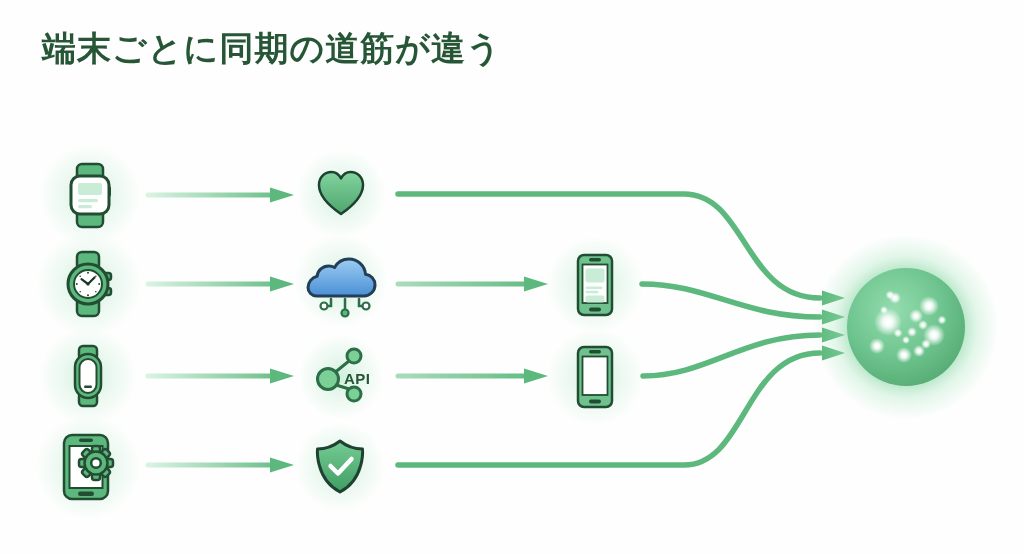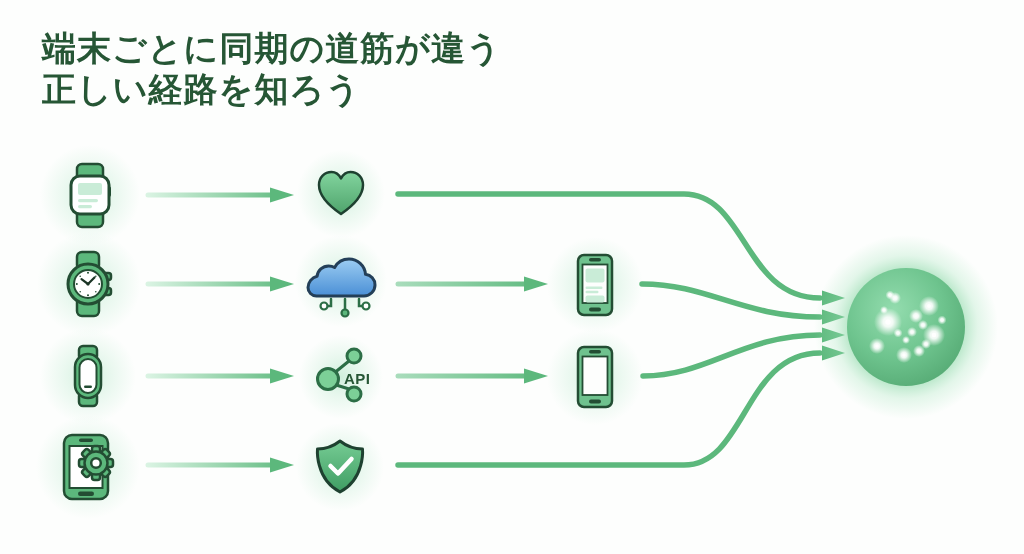--- a/index.html
+++ b/index.html
@@ -4,39 +4,38 @@
 <style>
   html,body{margin:0;padding:0;background:#fff;}
   .stage{
     position:relative;width:1024px;height:554px;overflow:hidden;
     background:#fdfefd;
     font-family:"Liberation Sans","DejaVu Sans",sans-serif;
   }
   .title{
     position:absolute;left:42px;top:28px;
     color:var(--title-text,#265635);
-    font-weight:800;font-size:34px;line-height:41px;letter-spacing:1px;
+    font-weight:800;font-size:34px;line-height:41px;letter-spacing:1px;text-align:right;
   }
   .diagram{position:absolute;left:0;top:0;}
   .flow{fill:none;stroke:var(--line-green,#5cb87c);stroke-width:5.5;stroke-linecap:round;}
   .ahead{fill:var(--line-green,#5cb87c);}
   .grn{fill:var(--icon-green,#5cb87c);stroke:var(--icon-outline,#234d33);stroke-width:2.5;}
   .dk{fill:var(--icon-outline,#234d33);}
   .cnt{fill:var(--screen-content-green,#c9ecd7);}
   .net{fill:none;stroke:#2c6e46;stroke-width:2.5;stroke-linecap:round;}
   .api-text{fill:var(--title-text,#265635);font-family:"Liberation Sans","DejaVu Sans",sans-serif;font-weight:700;font-size:15px;letter-spacing:.5px;}
 </style>
 </head>
 <body>
 
 <div class="stage">
 
   <div class="title">
     <div>端末ごとに同期の道筋が違う</div>
-    <div>正しい経路を知ろう</div>
   </div>
 
   <svg class="diagram" width="1024" height="554" viewBox="0 0 1024 554">
     <defs>
       <linearGradient id="agrad1" gradientUnits="userSpaceOnUse" x1="148" y1="0" x2="294" y2="0">
         <stop offset="0" stop-color="#d9f3e2"></stop>
           <stop offset="1" stop-color="#5cb87c"></stop>
       </linearGradient>
       <linearGradient id="agradMid" gradientUnits="userSpaceOnUse" x1="398" y1="0" x2="548" y2="0">
         <stop offset="0" stop-color="#a8dcbb"></stop>

